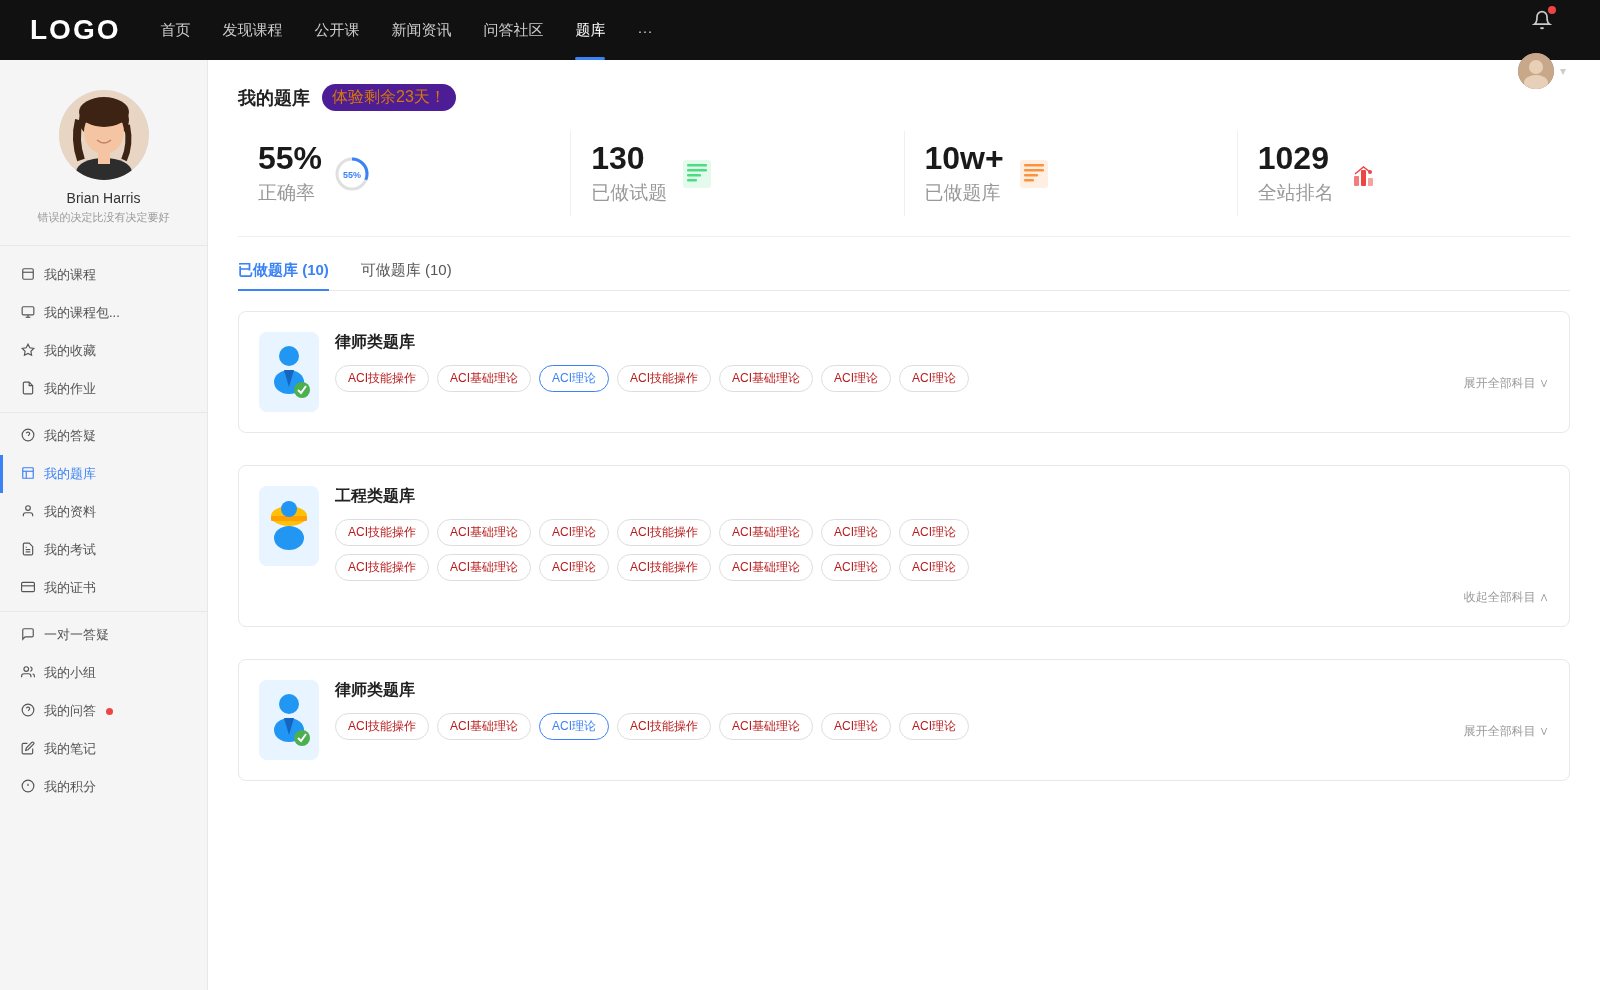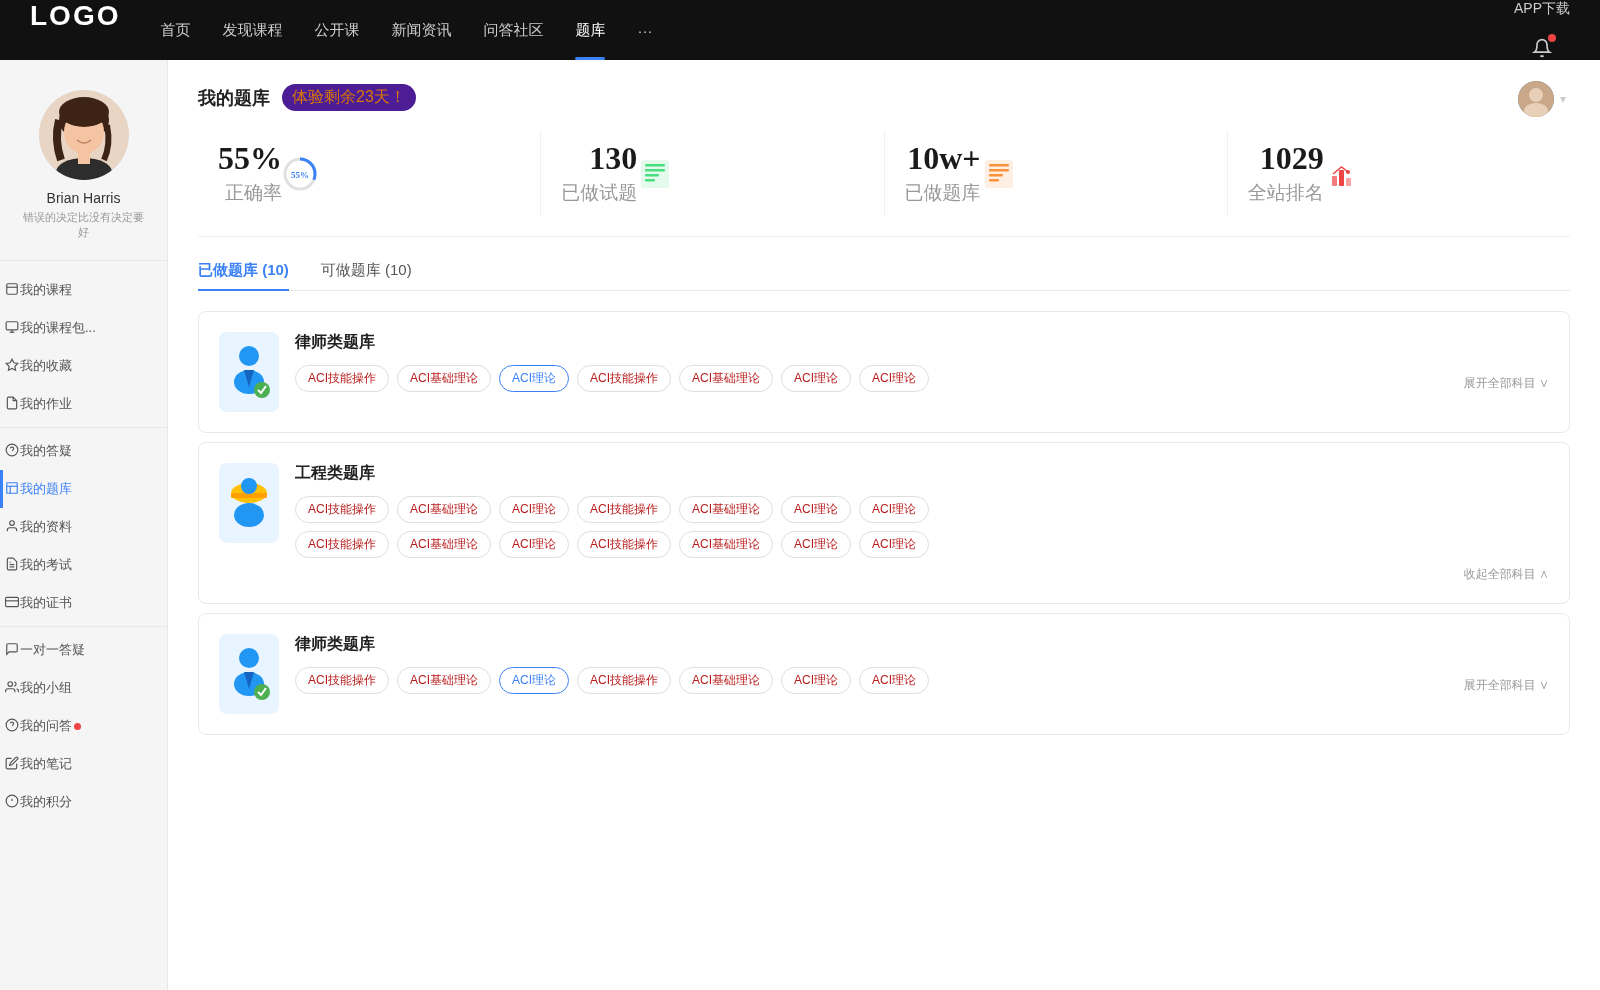--- a/index.html
+++ b/index.html
@@ -3,20 +3,21 @@
   <meta charset="utf-8">
   <style>
     * { box-sizing: border-box; margin: 0; padding: 0; }
     body { font-family: -apple-system, BlinkMacSystemFont, 'PingFang SC', 'Microsoft YaHei', sans-serif; background: #f5f5f5; color: #333; }
 
     
     .navbar {
       background: #111;
       height: 60px;
       display: flex;
+      align-items: center;
       padding: 0 30px;
       position: fixed;
       top: 0; left: 0; right: 0;
       z-index: 100;
     }
     .navbar-logo {
       color: #fff;
       font-size: 28px;
       font-weight: bold;
       letter-spacing: 2px;
@@ -81,21 +82,21 @@
     
     .page-wrapper {
       margin-top: 60px;
       display: flex;
       min-height: calc(100vh - 60px);
       background: #f0f0f0;
     }
 
     
     .sidebar {
-      width: 168px;
+      width: 208px;
       background: #f5f5f5;
       border-right: 1px solid #e8e8e8;
       padding: 20px 0;
       flex-shrink: 0;
     }
     .user-profile {
       text-align: center;
       padding: 10px 20px 20px;
       border-bottom: 1px solid #e8e8e8;
       margin-bottom: 10px;
@@ -108,22 +109,22 @@
       overflow: hidden;
       display: flex; align-items: center; justify-content: center;
     }
     .user-name { font-size: 14px; font-weight: 500; color: #333; margin-bottom: 4px; }
     .user-motto { font-size: 11px; color: #999; }
 
     .sidebar-menu { list-style: none; }
     .sidebar-menu-item {
       display: flex;
       align-items: center;
-      gap: 0;
-      padding: 10px 4px;
+      gap: 8px;
+      padding: 10px 20px;
       font-size: 13px;
       color: #555;
       cursor: pointer;
       position: relative;
     }
     .sidebar-menu-item.active {
       color: #3b82f6;
       font-weight: 500;
     }
     .sidebar-menu-item.active::before {
@@ -165,26 +166,26 @@
     
     .stats-row {
       display: flex;
       gap: 0;
       margin-bottom: 24px;
       border-bottom: 1px solid #f0f0f0;
       padding-bottom: 20px;
     }
     .stat-item {
       flex: 1;
-      text-align: right;
+      text-align: left;
       padding: 10px 20px;
       border-right: 1px solid #f0f0f0;
       display: flex;
       align-items: center;
-      font-family: Liberation Serif, serif;
+      gap: 12px;
     }
     .stat-item:last-child { border-right: none; }
     .stat-info {}
     .stat-value { font-size: 32px; font-weight: 700; color: #1a1a1a; line-height: 1.1; }
     .stat-label { font-size: 19px; color: #999; margin-top: 4px; }
     .stat-icon {
       width: 36px; height: 36px;
       border-radius: 50%;
       display: flex; align-items: center; justify-content: center;
       font-size: 18px;
@@ -215,21 +216,21 @@
       position: absolute;
       bottom: -1px; left: 0; right: 0;
       height: 2px;
       background: #3b82f6;
     }
 
     
     .qbank-card {
       border: 1px solid #e8e8e8;
       border-radius: 8px;
-      margin-bottom: 9px;
+      margin-bottom: 32px;
       padding: 20px;
     }
     .qbank-header {
       display: flex;
       align-items: flex-start;
       gap: 16px;
     }
     .qbank-icon-container {
       width: 60px; height: 80px;
       background: #e8f4ff;

